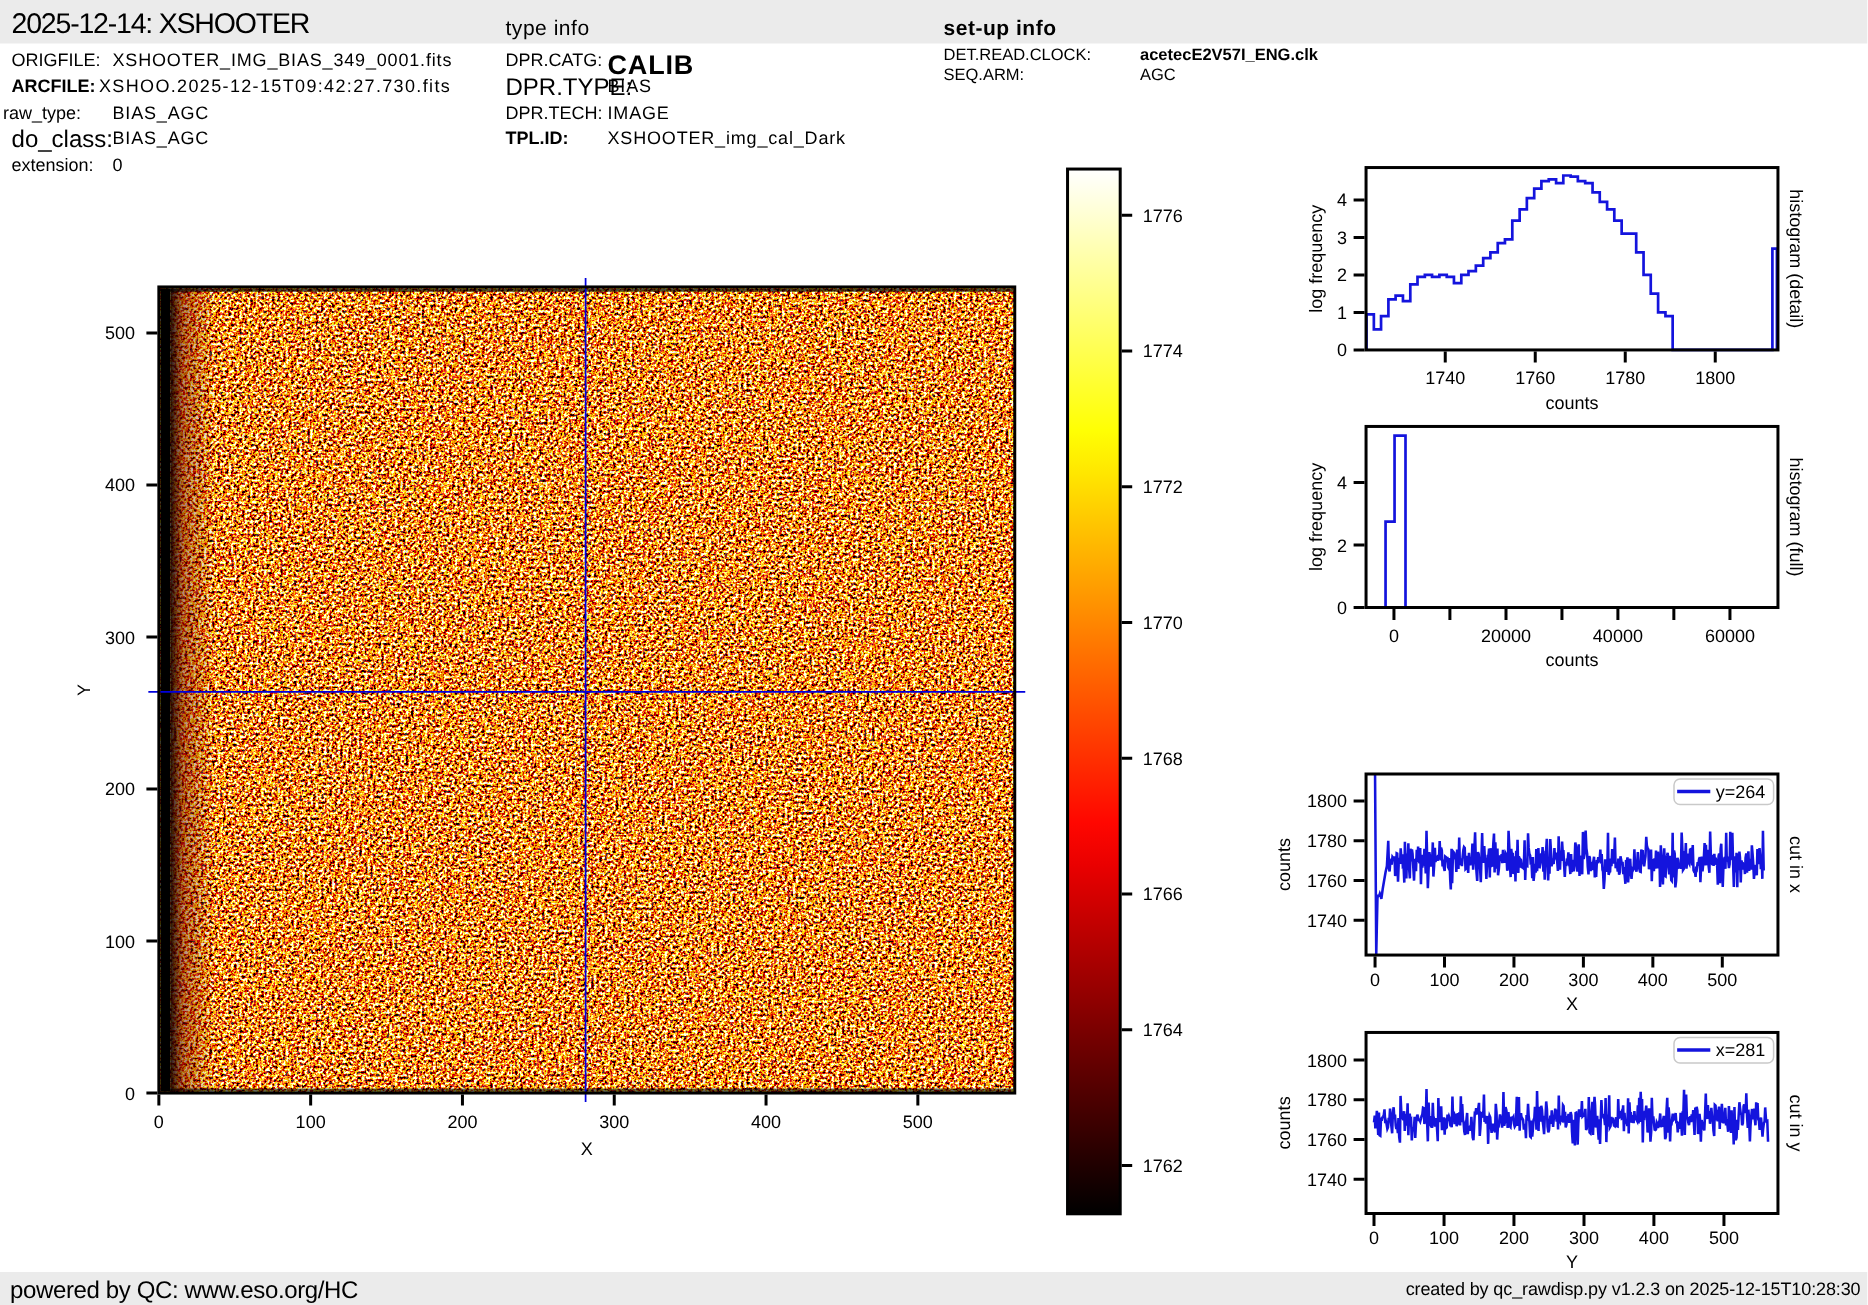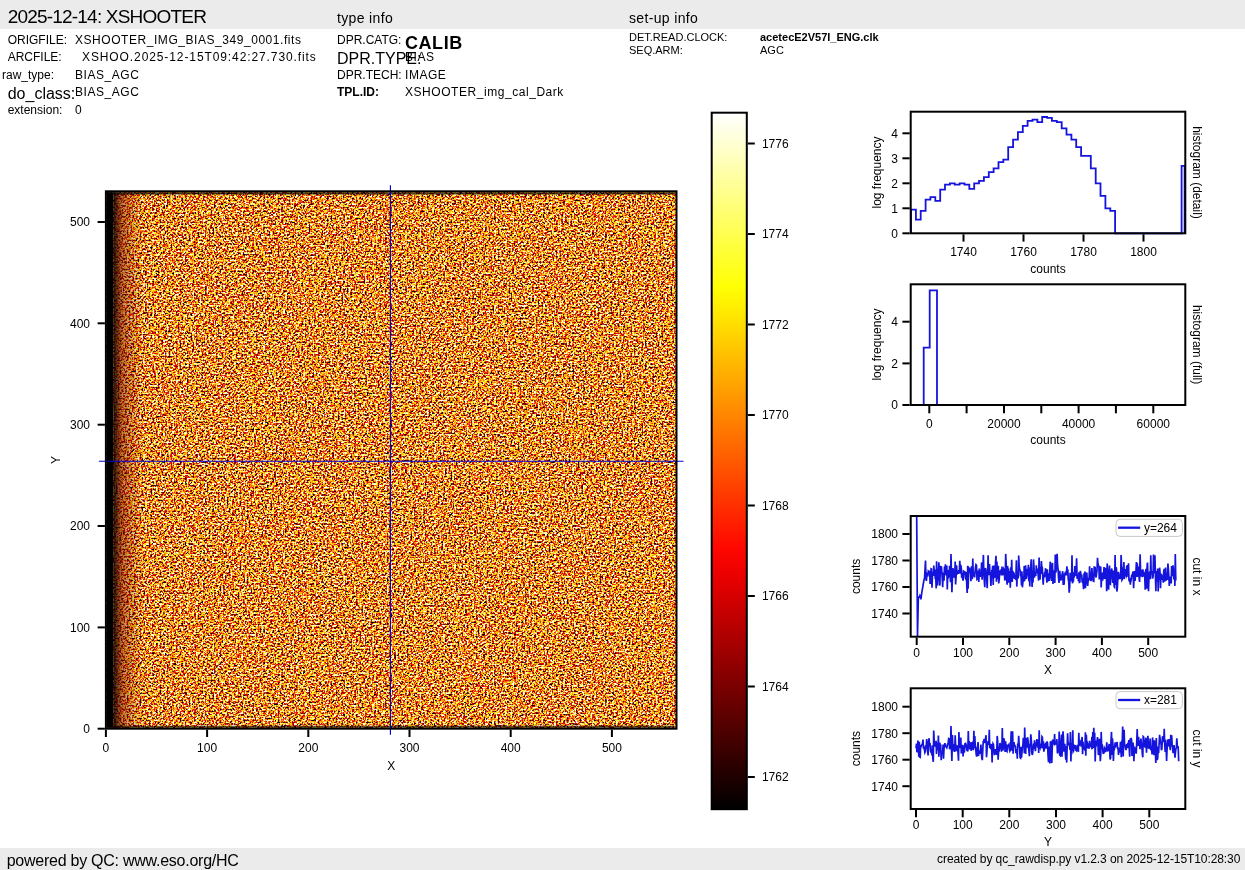--- a/index.html
+++ b/index.html
@@ -233,25 +233,25 @@
       <text x="1048.0" y="845.5" text-anchor="middle" font-size="12">Y</text>
       <text transform="translate(860.0,748.6) rotate(-90)" text-anchor="middle" font-size="12">counts</text>
       <text transform="translate(1193.0,748.6) rotate(90)" text-anchor="middle" font-size="12">cut in y</text>
     </g>
 <rect x="1116" y="691.6" width="66.4" height="17.1" fill="#fff" stroke="#c9c9c9" stroke-width="1" rx="4"></rect>
 <line x1="1118.1" y1="700" x2="1140.2" y2="700" stroke="#1414dd" stroke-width="2.3"></line>
 <text x="1143.9" y="704.0" text-anchor="start" font-size="12">x=281</text>
 </svg>
 <div style="position:absolute;left:7.7px;top:7.2px;font-size:19px;letter-spacing:-0.8px;font-weight:normal;line-height:1;white-space:pre">2025-12-14: XSHOOTER</div>
 <div style="position:absolute;left:337px;top:10.8px;font-size:14px;letter-spacing:0.35px;font-weight:normal;line-height:1;white-space:pre">type info</div>
-<div style="position:absolute;left:629px;top:10.8px;font-size:14px;letter-spacing:0.35px;font-weight:normal;line-height:1;white-space:pre">set-up info</div>
+<div style="position:absolute;left:629px;top:10.8px;font-size:14px;letter-spacing:0.35px;font-weight:bold;line-height:1;white-space:pre">set-up info</div>
 <div style="position:absolute;left:7.7px;top:33.6px;font-size:12px;letter-spacing:0;font-weight:normal;line-height:1;white-space:pre">ORIGFILE:</div>
 <div style="position:absolute;left:75px;top:33.6px;font-size:12px;letter-spacing:0.55px;font-weight:normal;line-height:1;white-space:pre">XSHOOTER_IMG_BIAS_349_0001.fits</div>
-<div style="position:absolute;left:7.7px;top:51.1px;font-size:12px;letter-spacing:0;font-weight:normal;line-height:1;white-space:pre">ARCFILE:</div>
-<div style="position:absolute;left:82px;top:51.1px;font-size:12px;letter-spacing:0.9px;font-weight:normal;line-height:1;white-space:pre">XSHOO.2025-12-15T09:42:27.730.fits</div>
+<div style="position:absolute;left:7.7px;top:51.1px;font-size:12px;letter-spacing:0;font-weight:bold;line-height:1;white-space:pre">ARCFILE:</div>
+<div style="position:absolute;left:66px;top:51.1px;font-size:12px;letter-spacing:0.9px;font-weight:normal;line-height:1;white-space:pre">XSHOO.2025-12-15T09:42:27.730.fits</div>
 <div style="position:absolute;left:2px;top:68.6px;font-size:12px;letter-spacing:0;font-weight:normal;line-height:1;white-space:pre">raw_type:</div>
 <div style="position:absolute;left:75px;top:68.6px;font-size:12px;letter-spacing:0.55px;font-weight:normal;line-height:1;white-space:pre">BIAS_AGC</div>
 <div style="position:absolute;left:7.7px;top:86.1px;font-size:16px;letter-spacing:0;font-weight:normal;line-height:1;white-space:pre">do_class:</div>
 <div style="position:absolute;left:75px;top:86.1px;font-size:12px;letter-spacing:0.55px;font-weight:normal;line-height:1;white-space:pre">BIAS_AGC</div>
 <div style="position:absolute;left:7.7px;top:103.6px;font-size:12px;letter-spacing:0;font-weight:normal;line-height:1;white-space:pre">extension:</div>
 <div style="position:absolute;left:75px;top:103.6px;font-size:12px;letter-spacing:0.55px;font-weight:normal;line-height:1;white-space:pre">0</div>
 <div style="position:absolute;left:337px;top:33.6px;font-size:12px;letter-spacing:0;font-weight:normal;line-height:1;white-space:pre">DPR.CATG:</div>
 <div style="position:absolute;left:405px;top:33.6px;font-size:18px;letter-spacing:0.55px;font-weight:bold;line-height:1;white-space:pre">CALIB</div>
 <div style="position:absolute;left:337px;top:51.1px;font-size:16px;letter-spacing:0;font-weight:normal;line-height:1;white-space:pre">DPR.TYPE:</div>
 <div style="position:absolute;left:405px;top:51.1px;font-size:12px;letter-spacing:0.55px;font-weight:normal;line-height:1;white-space:pre">BIAS</div>

